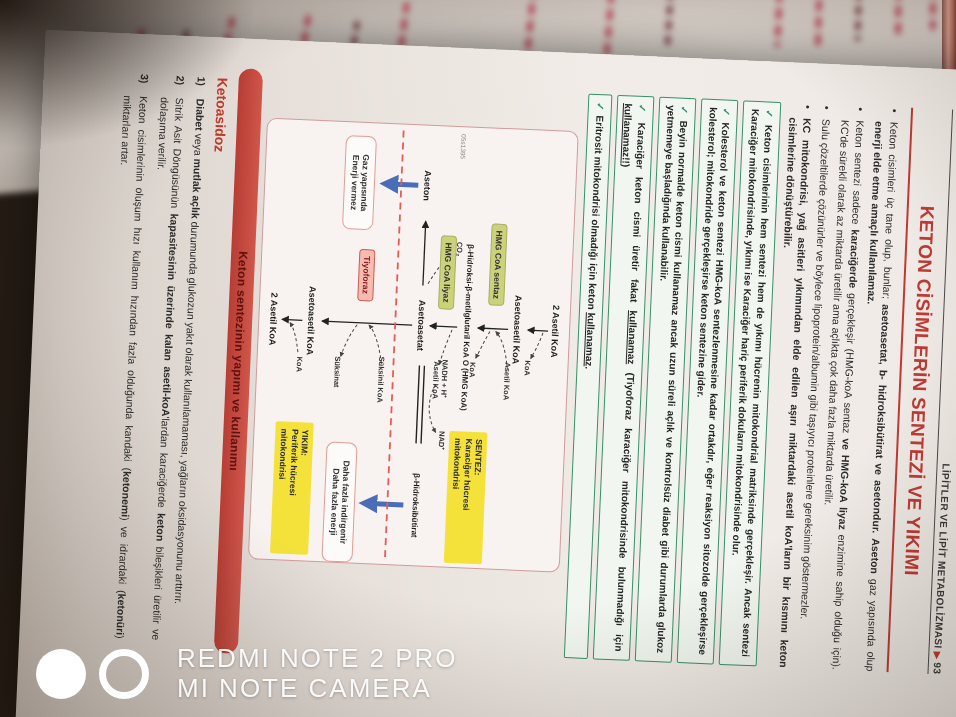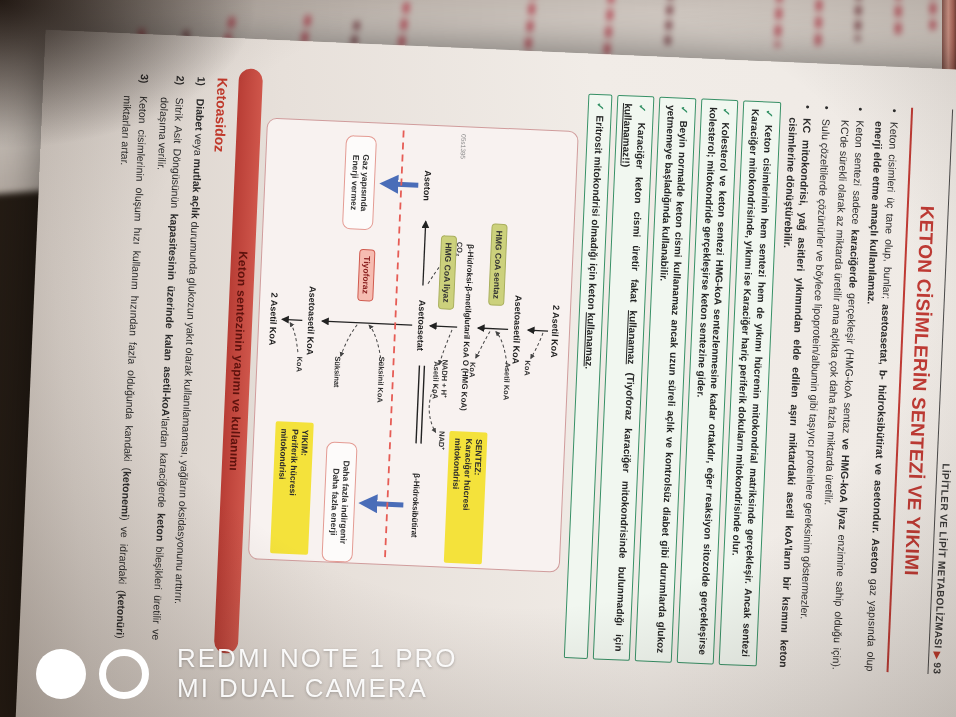--- a/index.html
+++ b/index.html
@@ -236,18 +236,18 @@
     </div>
   </div>
 
   <div class="corner-shade"></div>
   <div class="vignette"></div>
 
   <div class="watermark">
     <div class="wm-circle filled"></div>
     <div class="wm-circle ring"></div>
     <div class="wm-text">
-      <div>REDMI NOTE 1 PRO</div>
-      <div>MI DUAL CAMERA</div>
+      <div>REDMI NOTE 2 PRO</div>
+      <div>MI NOTE CAMERA</div>
     </div>
   </div>
 
 </div>
 
 </body></html>

